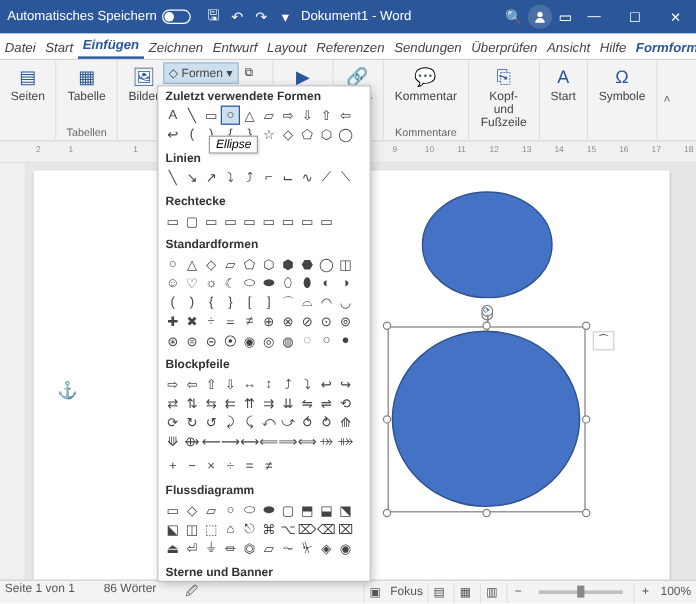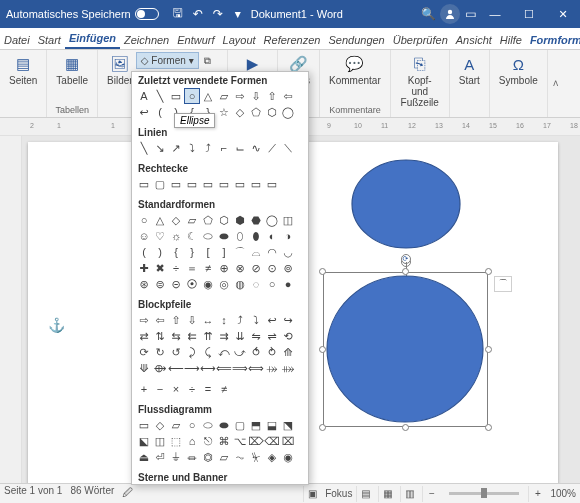--- a/index.html
+++ b/index.html
@@ -61,21 +61,21 @@
 .shape-circle-sel svg ellipse { fill: #4472c4; stroke: #2f528f; stroke-width: 1.2; }
 .handle { position: absolute; width: 7px; height: 7px; background: #fff; border: 1px solid #7f7f7f; border-radius: 4px; }
 .rot-handle { position: absolute; width: 10px; height: 10px; left: 50%; top: -18px; margin-left: -5px; }
 .rot-handle::before { content: ""; position: absolute; width: 0; height: 12px; left: 5px; top: 8px; border-left: 1px solid #7f7f7f; }
 .rot-handle .rh { width: 10px; height: 10px; border: 1px solid #7f7f7f; border-radius: 5px; background: #fff; display: flex; align-items: center; justify-content: center; font-size: 7px; color: #2b579a; }
 .layout-btn { position: absolute; right: -24px; top: 4px; width: 18px; height: 16px; background: #fff; border: 1px solid #cfcfcf; display: flex; align-items: center; justify-content: center; font-size: 10px; }
 .anchor-icon { position: absolute; left: 20px; top: 175px; color: #7f9ccc; font-size: 14px; }
 
 
 .statusbar { position: absolute; left: 0; bottom: 0; right: 0; height: 20px; background: #f3f3f3; border-top: 1px solid #d0d0d0; display: flex; align-items: center; font-size: 10px; color: #555; padding: 0 4px; }
-.statusbar .sb-left { display: flex; gap: 8px; }
+.statusbar .sb-left { display: flex; gap: 24px; }
 .statusbar .sb-right { margin-left: auto; display: flex; align-items: center; gap: 4px; }
 .view-btn { width: 18px; height: 16px; display: flex; align-items: center; justify-content: center; border-left: 1px solid #e0e0e0; }
 .zoom-slider { width: 70px; height: 3px; background: #c0c0c0; position: relative; margin: 0 5px; }
 .zoom-slider .thumb { position: absolute; width: 6px; height: 10px; background: #888; top: -4px; left: 32px; }
 </style>
 </head>
 <body>
 
 <div class="titlebar">
   <div class="autosave">

